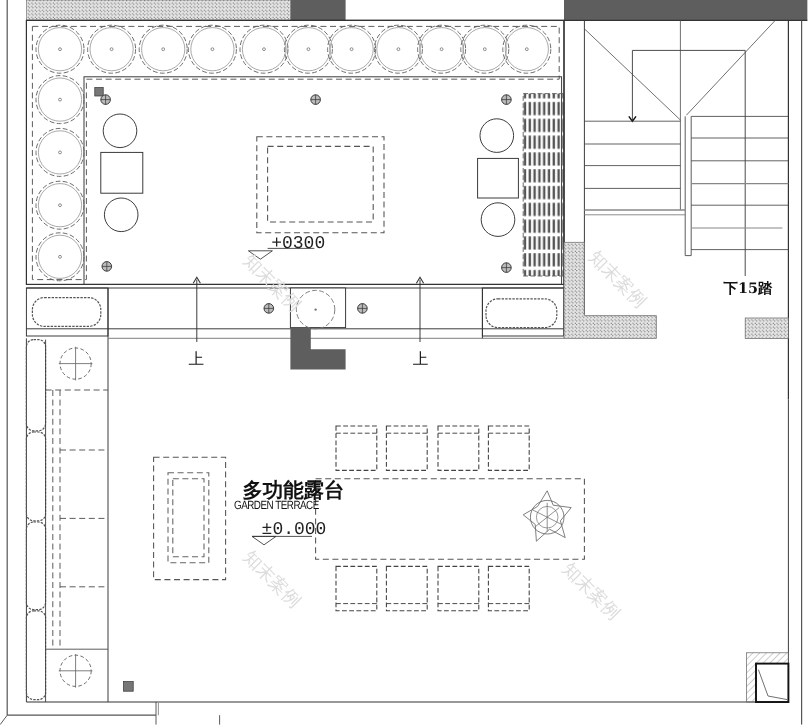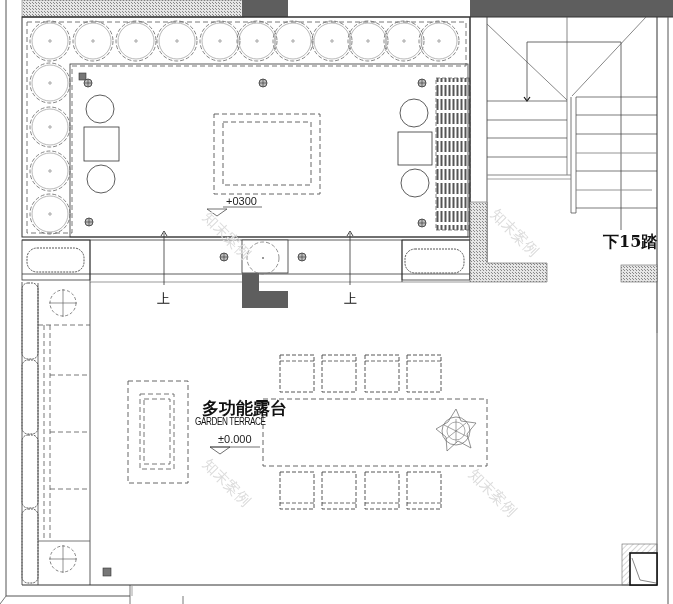--- a/index.html
+++ b/index.html
@@ -1,21 +1,21 @@
 <!DOCTYPE html>
 <html><head>
 <meta charset="utf-8">
 <style>
   html, body { margin: 0; padding: 0; background: #ffffff; }
   body { width: 673px; height: 604px; overflow: hidden; position: relative; font-family: "DejaVu Sans", sans-serif; }
   #plan { position: absolute; left: 0; top: 0; width: 673px; height: 604px; }
   .overlay-text { position: absolute; white-space: nowrap; color: #111; }
   .t-cn { font-family: "DejaVu Serif", serif; font-weight: bold; font-size: 17px; }
   .t-en { font-family: "Liberation Sans", sans-serif; font-size: 10px; letter-spacing: -0.5px; transform: scaleX(0.82); transform-origin: left; }
-  .t-lvl { font-family: Liberation Sans, sans-serif; font-size: 11px; color: #222; }
+  .t-lvl { font-family: Liberation Mono, monospace; font-size: 15px; color: #222; }
   .t-arrowlbl { font-family: "DejaVu Serif", serif; font-size: 13px; }
   .t-wm { font-family: "DejaVu Sans", sans-serif; font-size: 15px; color: #dcdcdc; transform: rotate(45deg); transform-origin: left top; }
 </style>
 </head>
 <body>
 
 <svg id="plan" xmlns="http://www.w3.org/2000/svg" width="673" height="604" viewBox="0 0 673 604">
   <defs>
     <pattern id="hatch" width="3" height="3" patternUnits="userSpaceOnUse">
       <rect width="3" height="3" fill="#e6e6e6"></rect>
@@ -269,21 +269,21 @@
     <rect x="630" y="553" width="27" height="32" fill="#fff" stroke="#111" stroke-width="1.6"></rect>
     <path d="M632 558 L 640 580 L 656 583" fill="none" stroke="#555" stroke-width="0.7"></path>
   </g>
 </svg>
 
 <div class="overlay-text t-lvl" style="left:226px; top:195px;">+0300</div>
 
 <div class="overlay-text t-arrowlbl" style="left:157px; top:290px;">上</div>
 <div class="overlay-text t-arrowlbl" style="left:344px; top:290px;">上</div>
 
-<div class="overlay-text t-cn" style="left:603px; top:232px; font-size:16px;">下15踏</div>
+<div class="overlay-text t-cn" style="left:603px; top:232px; font-size:12px;">下15踏</div>
 
 <div class="overlay-text t-cn" style="left:202px; top:397px;">多功能露台</div>
 <div class="overlay-text t-en" style="left:195px; top:416px;">GARDEN TERRACE</div>
 <div class="overlay-text t-lvl" style="left:218px; top:433px;">±0.000</div>
 
 <div class="overlay-text t-wm" style="left:212px; top:208px;">知末案例</div>
 <div class="overlay-text t-wm" style="left:500px; top:205px;">知末案例</div>
 <div class="overlay-text t-wm" style="left:212px; top:455px;">知末案例</div>
 <div class="overlay-text t-wm" style="left:478px; top:465px;">知末案例</div>
 

